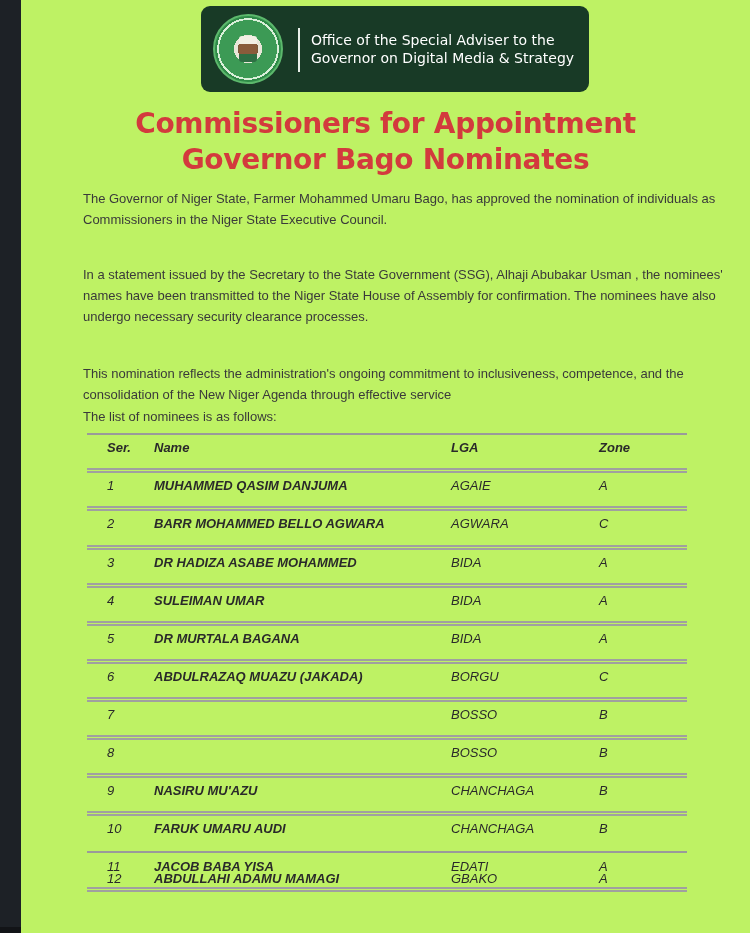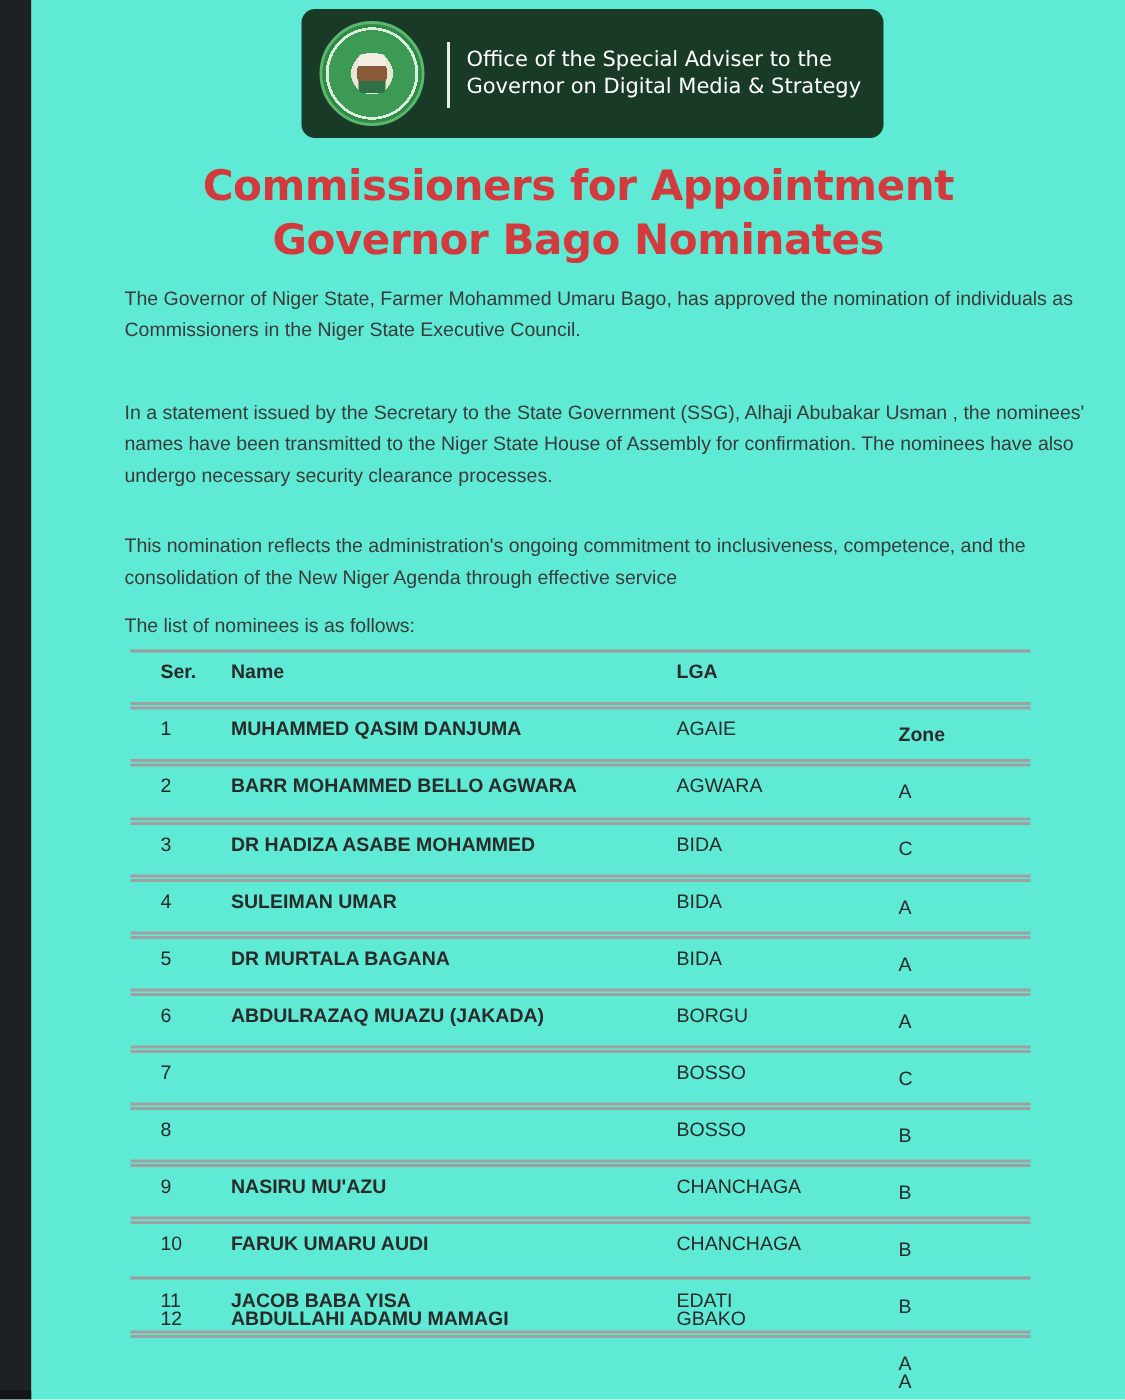--- a/index.html
+++ b/index.html
@@ -2,21 +2,21 @@
 <html><head>
   <meta charset="utf-8">
   <style>
     * { box-sizing: border-box; margin: 0; padding: 0; }
     html, body { width: 750px; height: 933px; overflow: hidden; background: #ffffff; }
     body { position: relative; font-family: "Liberation Sans", sans-serif; color: #2b2b2b; }
 
     .left-strip { position: absolute; left: 0; top: 0; width: 21px; height: 933px; background: #1d2126; }
     .bottom-strip { position: absolute; left: 0; top: 927px; width: 21px; height: 6px; background: #121417; }
 
-    .page { position: absolute; left: 21px; top: 0; width: 729px; height: 933px; background: #5eead4; }
+    .page { position: absolute; left: 21px; top: 0; width: 729px; height: 933px; background: #bef264; }
 
     .banner {
       position: absolute; left: 180px; top: 6px; width: 388px; height: 86px;
       background: #183a26; border-radius: 9px;
       display: flex; align-items: center;
     }
     .seal {
       position: absolute; left: 12px; top: 8px; width: 70px; height: 70px; border-radius: 50%;
       background: radial-gradient(circle at 50% 50%, #7a5a3a 0 22%, #e9e6d8 22% 30%, #3c9a55 30% 62%, #d9efd9 62% 66%, #2f8a48 66% 100%);
       border: 2px solid #5cb86c;
@@ -37,32 +37,32 @@
       color: #d33a3d; font-family: "DejaVu Sans", sans-serif; font-weight: bold;
       font-size: 28px; line-height: 36px; letter-spacing: -0.3px;
     }
 
     .para {
       position: absolute; left: 62px; width: 640px;
       font-family: Liberation Sans, sans-serif; font-size: 13px; line-height: 21px; color: #3a3a3a;
     }
     .p1 { top: 188px; }
     .p2 { top: 264px; }
-    .p3 { top: 353px; }
+    .p3 { top: 363px; }
     .p4 { top: 406px; }
 
     .table { position: absolute; left: 66px; top: 433px; width: 600px; }
     .hline { position: absolute; left: 0; width: 600px; height: 2px; background: #9a9a9a; }
     .dline { position: absolute; left: 0; width: 600px; height: 5px; border-top: 2px solid #a0a0a0; border-bottom: 2px solid #a0a0a0; }
-    .row { position: absolute; left: 0; width: 600px; height: 28px; font-family: "Liberation Sans", sans-serif; font-size: 13px; color: #2a2a2a; }
+    .row { position: absolute; left: 0; width: 600px; height: 28px; font-family: "Liberation Sans", sans-serif; font-size: 13px; color: #2a2a2a; font-style: italic; }
     .cell { position: absolute; top: 0; line-height: 26px; }
     .c-ser { left: 20px; }
     .c-name { left: 67px; font-weight: bold; }
     .c-lga { left: 364px; }
-    .c-zone { left: 512px; margin-top: 42px; }
+    .c-zone { left: 512px; }
     .hdr .cell { font-weight: bold; }
   </style>
 </head>
 <body>
 
 <div class="left-strip"></div>
 <div class="bottom-strip"></div>
 
 <div class="page">
 

